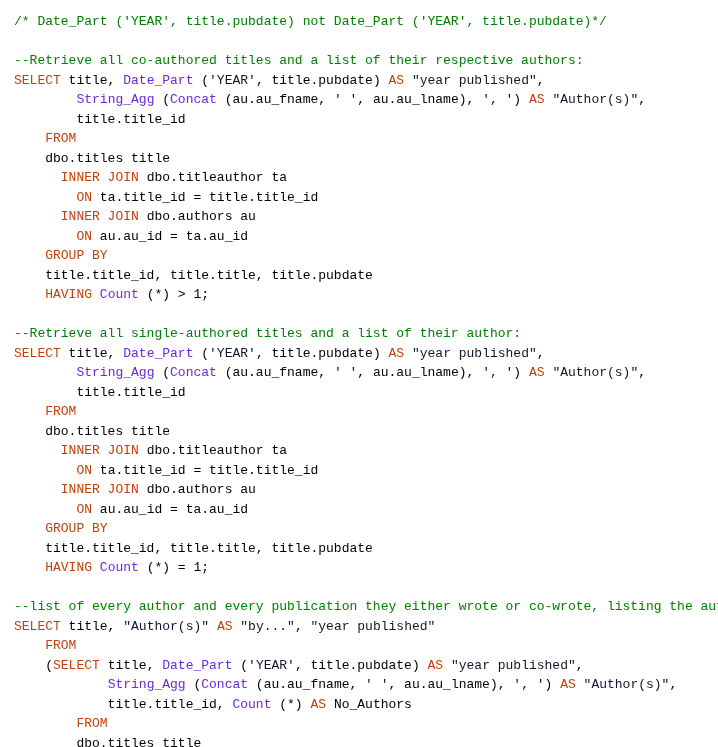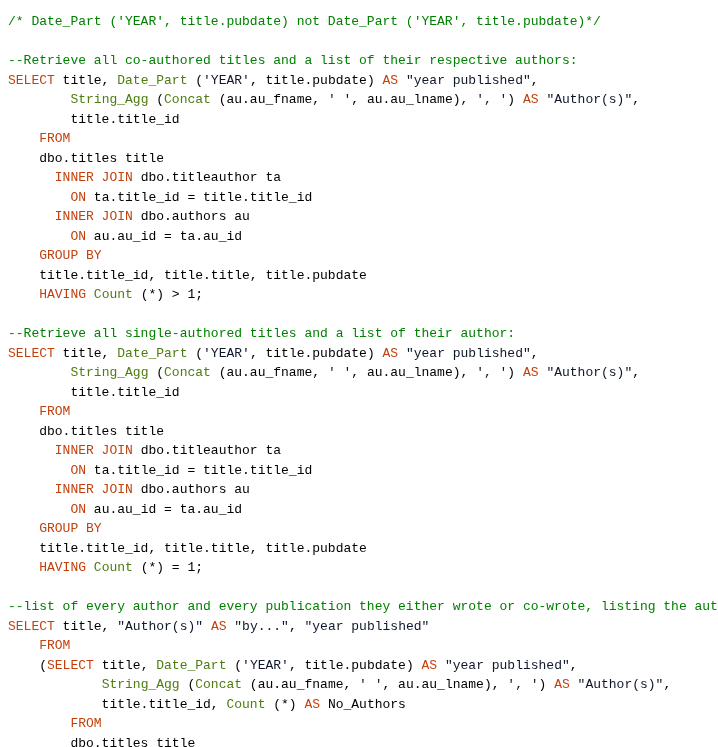--- a/index.html
+++ b/index.html
@@ -19,27 +19,27 @@
 
     .code-container {
       background: #ffffff;
       padding: 4px 0;
       white-space: pre;
       tab-size: 4;
     }
 
     .line {
       display: block;
-      padding: 0 8px;
+      padding: 0 14px;
       min-height: 19.5px;
     }
 
     
     .comment { color: #008000; }
     .keyword { color: #c2410c; }
-    .function { color: #4d7c0f; margin-top: 9px; }
+    .function { color: #6d28d9; margin-top: 9px; }
     .string { color: #0f172a; }
     .num { color: #000000; }
   </style>
 </head>
 <body>
 
 <div class="code-container" id="code-display"><span class="line"><span class="comment">/* Date_Part ('YEAR', title.pubdate) not Date_Part ('YEAR', title.pubdate)*/</span></span><span class="line">&nbsp;</span><span class="line"><span class="comment">--Retrieve all co-authored titles and a list of their respective authors:</span></span><span class="line"><span class="keyword">SELECT</span> title, <span class="function">Date_Part</span> (<span class="string">'YEAR'</span>, title.pubdate) <span class="keyword">AS</span> <span class="string">"year published"</span>,</span><span class="line">        <span class="function">String_Agg</span> (<span class="function">Concat</span> (au.au_fname, <span class="string">' '</span>, au.au_lname), <span class="string">', '</span>) <span class="keyword">AS</span> <span class="string">"Author(s)"</span>,</span><span class="line">        title.title_id</span><span class="line">    <span class="keyword">FROM</span></span><span class="line">    dbo.titles title</span><span class="line">      <span class="keyword">INNER JOIN</span> dbo.titleauthor ta</span><span class="line">        <span class="keyword">ON</span> ta.title_id = title.title_id</span><span class="line">      <span class="keyword">INNER JOIN</span> dbo.authors au</span><span class="line">        <span class="keyword">ON</span> au.au_id = ta.au_id</span><span class="line">    <span class="keyword">GROUP BY</span></span><span class="line">    title.title_id, title.title, title.pubdate</span><span class="line">    <span class="keyword">HAVING</span> <span class="function">Count</span> (*) &gt; <span class="num">1</span>;</span><span class="line">&nbsp;</span><span class="line"><span class="comment">--Retrieve all single-authored titles and a list of their author:</span></span><span class="line"><span class="keyword">SELECT</span> title, <span class="function">Date_Part</span> (<span class="string">'YEAR'</span>, title.pubdate) <span class="keyword">AS</span> <span class="string">"year published"</span>,</span><span class="line">        <span class="function">String_Agg</span> (<span class="function">Concat</span> (au.au_fname, <span class="string">' '</span>, au.au_lname), <span class="string">', '</span>) <span class="keyword">AS</span> <span class="string">"Author(s)"</span>,</span><span class="line">        title.title_id</span><span class="line">    <span class="keyword">FROM</span></span><span class="line">    dbo.titles title</span><span class="line">      <span class="keyword">INNER JOIN</span> dbo.titleauthor ta</span><span class="line">        <span class="keyword">ON</span> ta.title_id = title.title_id</span><span class="line">      <span class="keyword">INNER JOIN</span> dbo.authors au</span><span class="line">        <span class="keyword">ON</span> au.au_id = ta.au_id</span><span class="line">    <span class="keyword">GROUP BY</span></span><span class="line">    title.title_id, title.title, title.pubdate</span><span class="line">    <span class="keyword">HAVING</span> <span class="function">Count</span> (*) = <span class="num">1</span>;</span><span class="line">&nbsp;</span><span class="line"><span class="comment">--list of every author and every publication they either wrote or co-wrote, listing the authors</span></span><span class="line"><span class="keyword">SELECT</span> title, <span class="string">"Author(s)"</span> <span class="keyword">AS</span> <span class="string">"by..."</span>, <span class="string">"year published"</span></span><span class="line">    <span class="keyword">FROM</span></span><span class="line">    (<span class="keyword">SELECT</span> title, <span class="function">Date_Part</span> (<span class="string">'YEAR'</span>, title.pubdate) <span class="keyword">AS</span> <span class="string">"year published"</span>,</span><span class="line">            <span class="function">String_Agg</span> (<span class="function">Concat</span> (au.au_fname, <span class="string">' '</span>, au.au_lname), <span class="string">', '</span>) <span class="keyword">AS</span> <span class="string">"Author(s)"</span>,</span><span class="line">            title.title_id, <span class="function">Count</span> (*) <span class="keyword">AS</span> No_Authors</span><span class="line">        <span class="keyword">FROM</span></span><span class="line">        dbo.titles title</span></div>
 
 </body></html>

